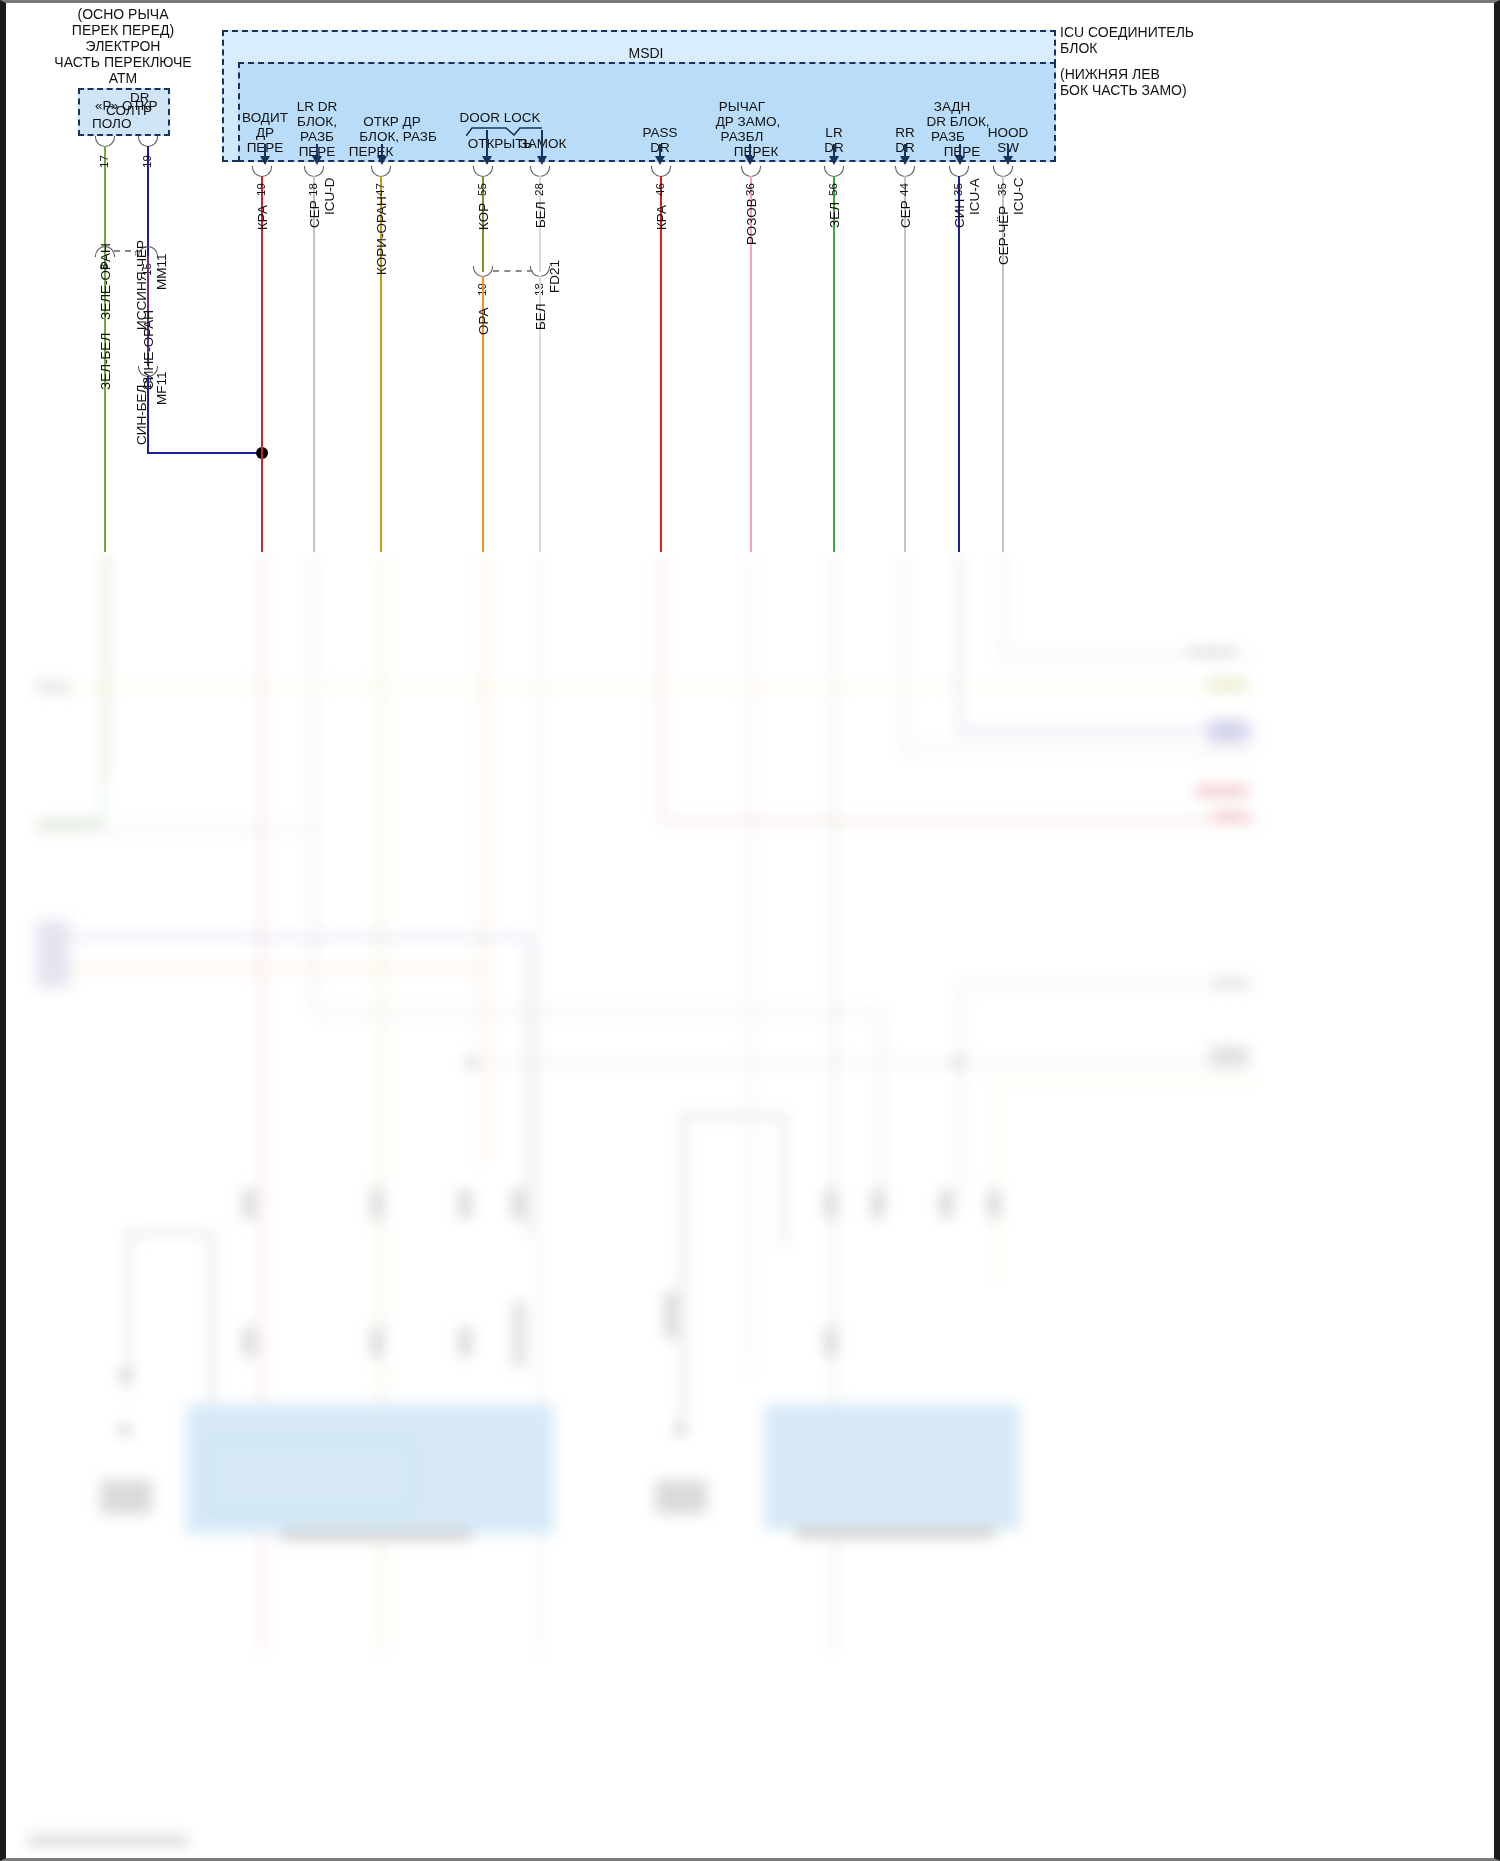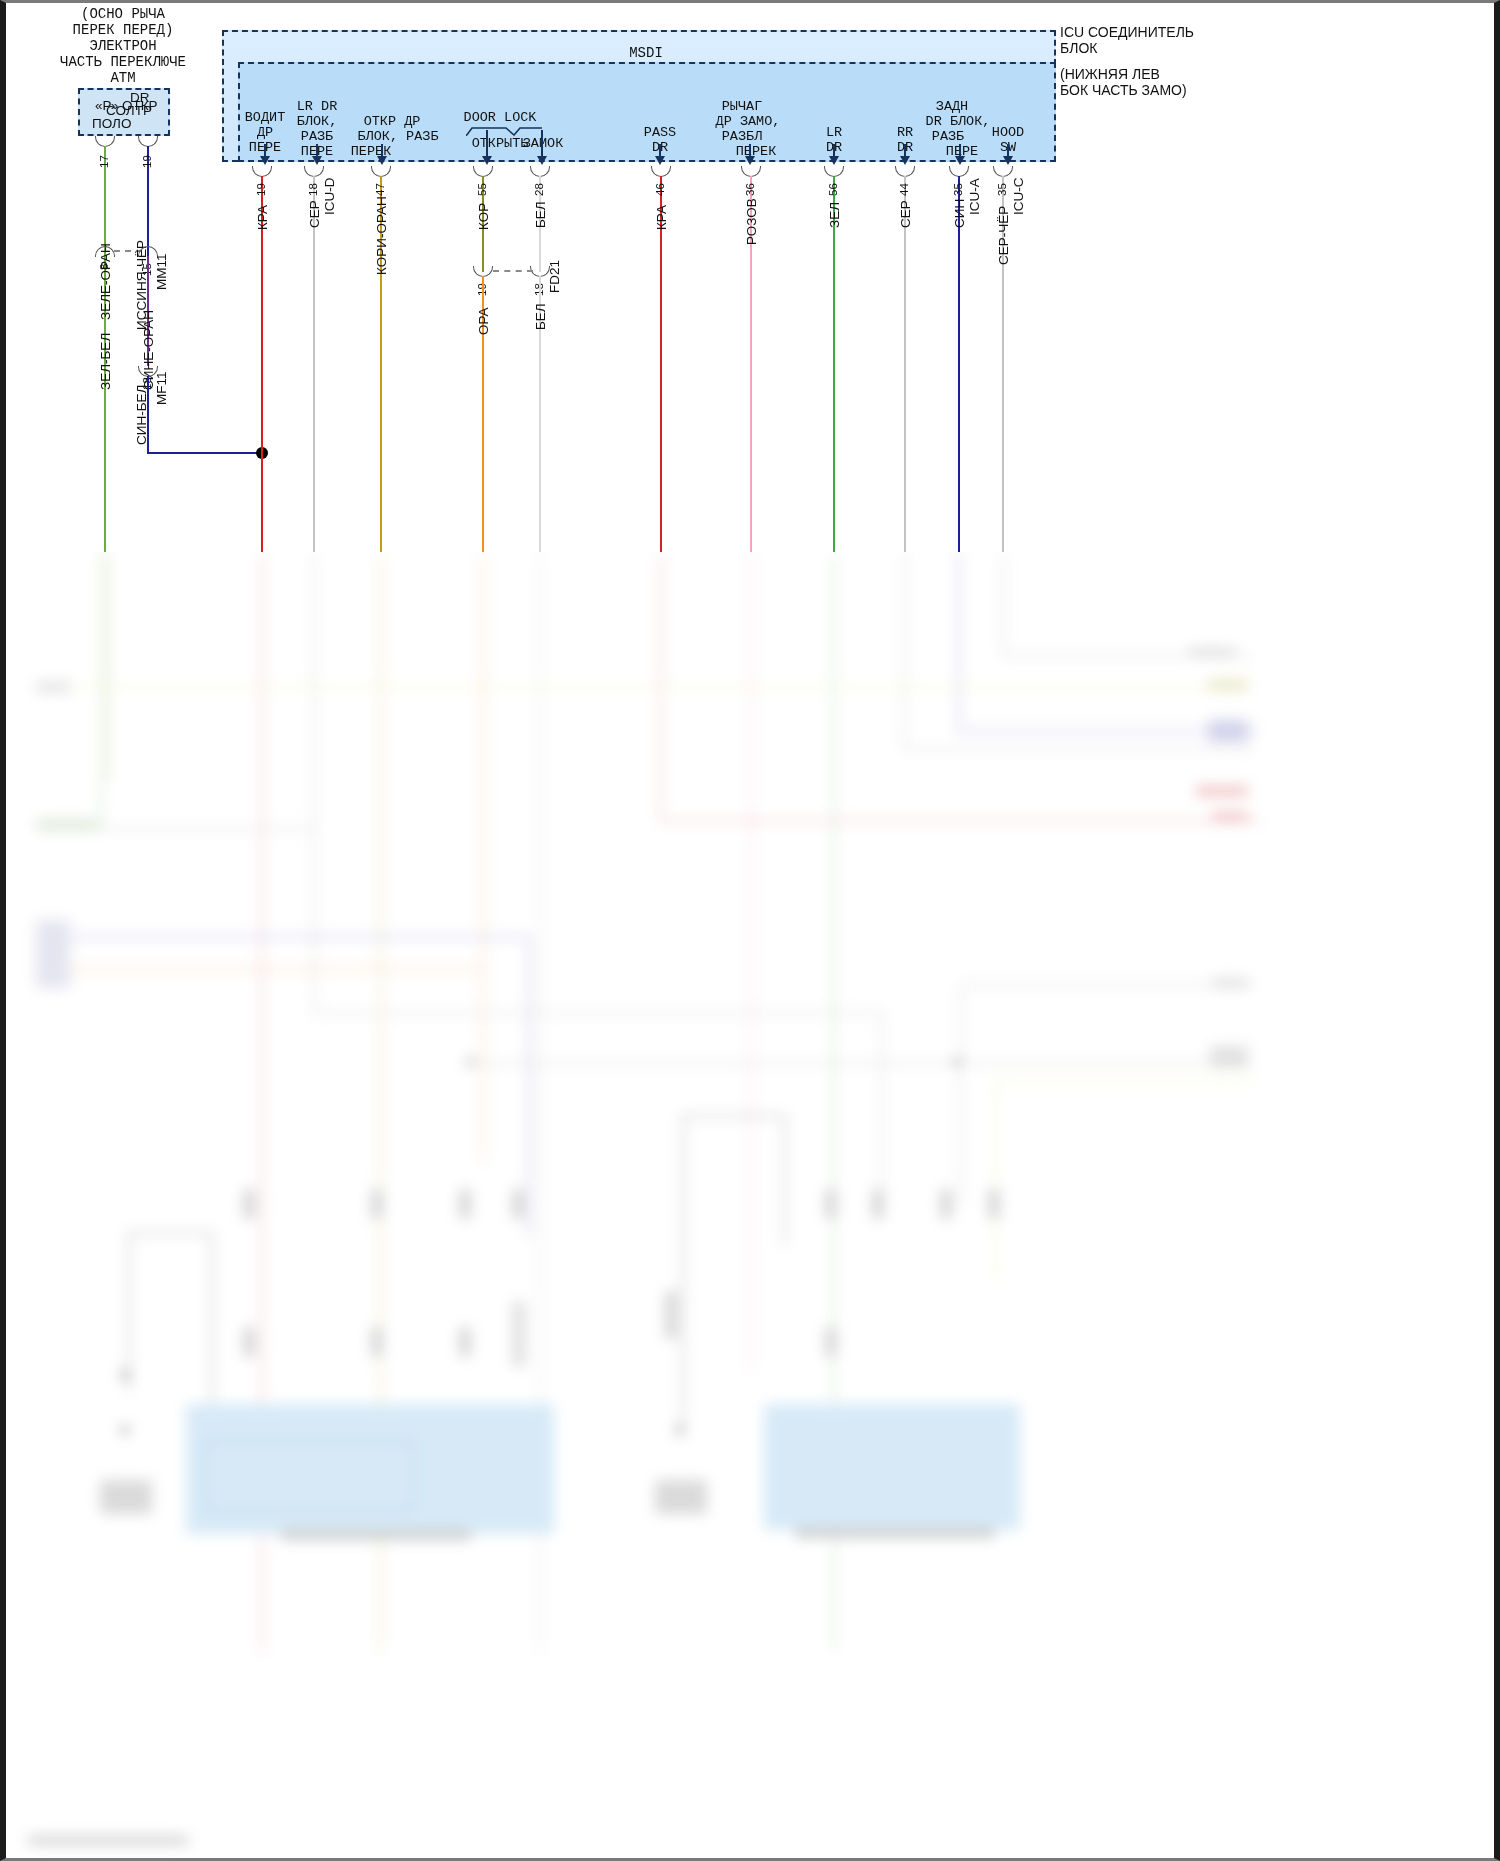--- a/index.html
+++ b/index.html
@@ -17,21 +17,21 @@
   
   .sharp{position:absolute;left:0;top:0;width:1500px;height:552px;overflow:hidden;}
 
   
   .blurwrap{position:absolute;left:0;top:552px;width:1500px;height:1309px;overflow:hidden;}
   .blurinner{position:absolute;left:0;top:-552px;width:1500px;height:1861px;
       filter:blur(7px);opacity:.62;}
 
   
   .t{position:absolute;white-space:pre;line-height:1.18;}
-  .c{transform:translateX(-50%);text-align:right;font-family:Liberation Mono, monospace;}
+  .c{transform:translateX(-50%);text-align:right;}
   .vert{position:absolute;white-space:nowrap;transform-origin:0 0;
         transform:rotate(-90deg);}
 
   
   .dashbox{position:absolute;border:2px dashed #17325c;box-sizing:border-box;}
   .msdi-outer{background:linear-gradient(#dbeeff,#cfe7fb);}
   .msdi-inner{background:#b9ddf8;}
   .smallbox{background:#cfe4f5;}
 
   

